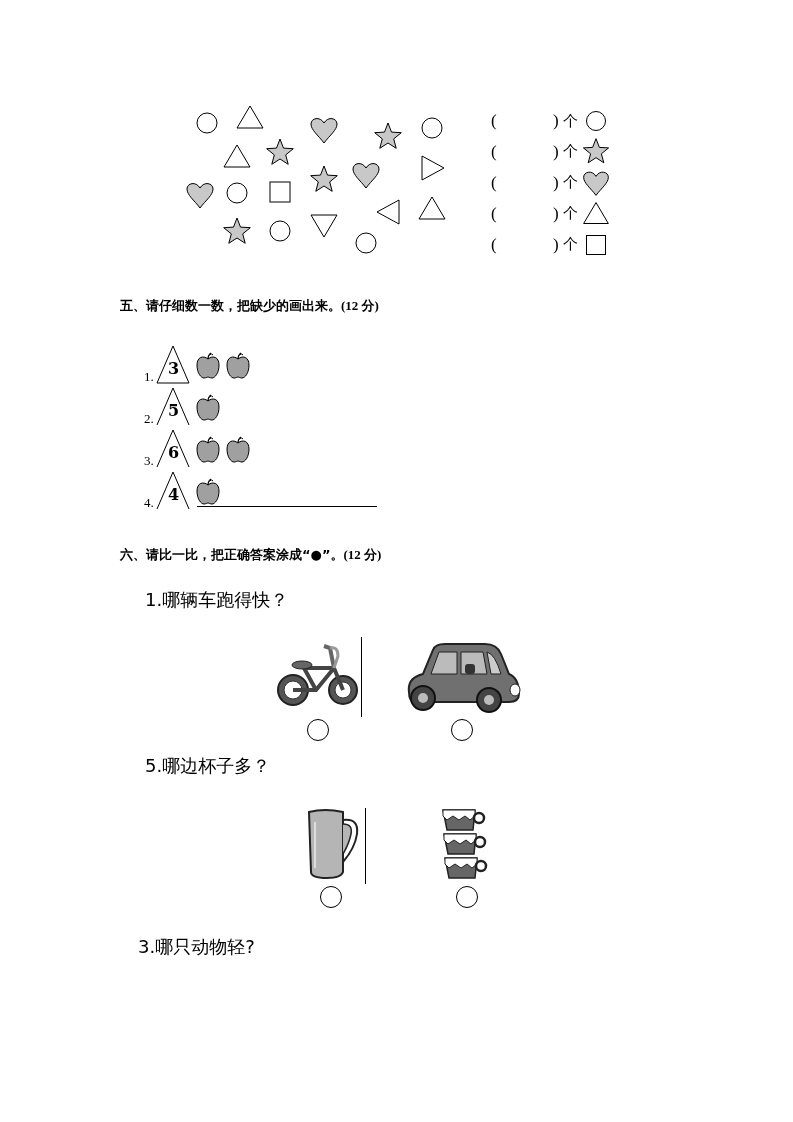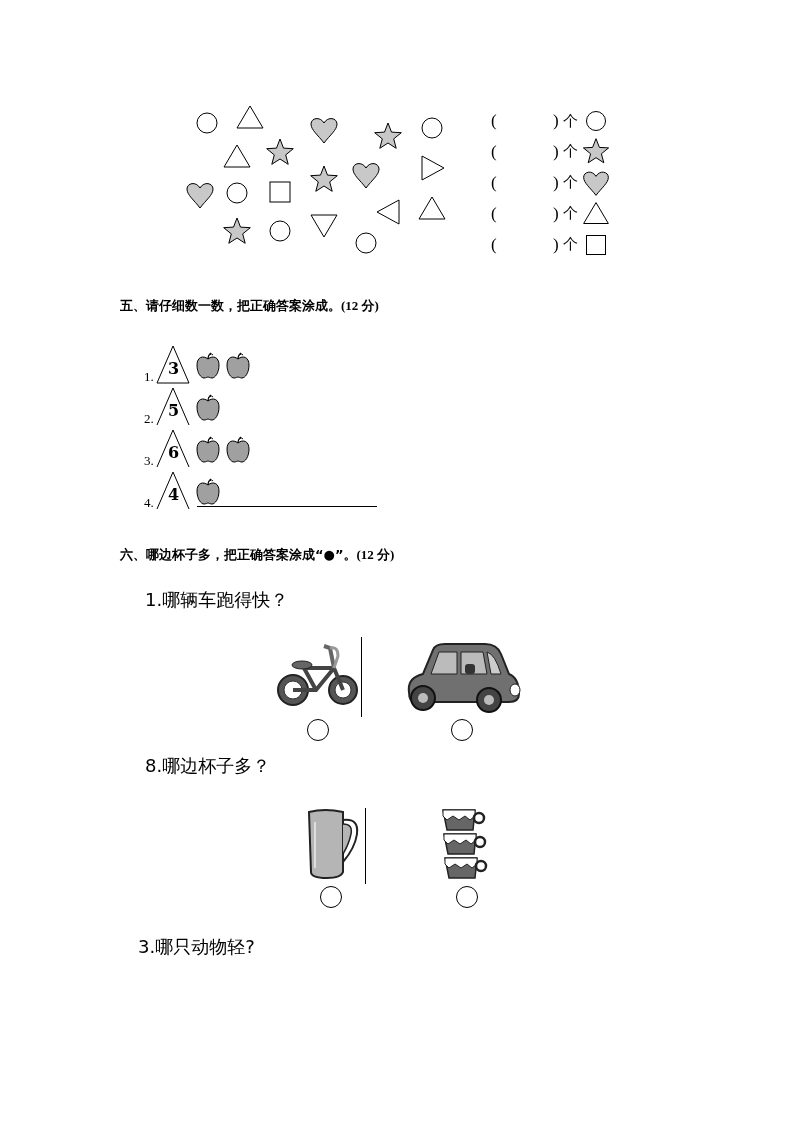--- a/index.html
+++ b/index.html
@@ -134,21 +134,21 @@
         <svg width="26" height="28">
           <g>
             <rect x="3.5" y="4.5" width="19" height="19" fill="none" stroke="#000"></rect>
           </g>
         </svg>
       </div>
     </div>
 </div>
 
 <div class="abs heading" style="left:120px;top:297px;">
-  <span>五、请仔细数一数，把正确答案涂成。</span><span class="pts">(12 分)</span>
+  <span>五、请仔细数一数，把缺少的画出来。</span><span class="pts">(12 分)</span>
 </div>
 
 <div class="abs" style="left:140px;top:343px;" id="s5-items">
     <div style="position: absolute; left: 0px; top: 0px; height: 40px; width: 260px;">
       <span class="num" style="position: absolute; left: 4px; top: 26px;">1.</span>
       <svg width="36" height="40" style="position: absolute; left: 15px; top: 2px;">
         <path d="M18 1 L34 38 L2 38 Z" stroke="#000" fill="none" stroke-width="1"></path>
       </svg>
       <span style="position: absolute; left: 28px; top: 16px; font-family: &quot;DejaVu Serif&quot;, serif; font-weight: bold; font-size: 16px;">3</span>
       <svg width="26" height="28" viewBox="0 0 26 28" style="position: absolute; left: 55px; top: 9px;">
@@ -200,21 +200,21 @@
       <svg width="26" height="28" viewBox="0 0 26 28" style="position: absolute; left: 55px; top: 9px;">
         <path d="M13 7 C8 3 2 5 2 13 C2 21 6 26 9 26 C11 26 12 25 13 25 C14 25 15 26 17 26 C20 26 24 21 24 13 C24 5 18 3 13 7Z" fill="#a0a0a0" stroke="#000" stroke-width="1"></path>
         <path d="M13 7 Q13 3 16 1" stroke="#000" fill="none" stroke-width="1.2"></path>
         <path d="M14 3 Q17 1 18 3" stroke="#000" fill="#fff"></path>
       </svg>
       <div style="position: absolute; left: 57px; top: 37px; width: 180px; height: 1px; background: rgb(0, 0, 0);"></div>
     </div>
   </div>
 
 <div class="abs heading" style="left:120px;top:546px;">
-  <span>六、哪边杯子多，把正确答案涂成“●”。</span><span class="pts">(12 分)</span>
+  <span>六、请比一比，把正确答案涂成“●”。</span><span class="pts">(12 分)</span>
 </div>
 
 <div class="abs q" style="left:145px;top:588px;">1.哪辆车跑得快？</div>
 
 <div class="abs" style="left:276px;top:640px;">
   <svg width="84" height="70" viewBox="0 0 84 70">
     <circle cx="17" cy="50" r="15" fill="#555" stroke="#222" stroke-width="2"></circle>
     <circle cx="17" cy="50" r="9" fill="#fff" stroke="#333"></circle>
     <circle cx="67" cy="50" r="14" fill="#555" stroke="#222" stroke-width="2"></circle>
     <circle cx="67" cy="50" r="8" fill="#fff" stroke="#333"></circle>
@@ -235,21 +235,21 @@
     <circle cx="18" cy="58" r="12" fill="#444" stroke="#111" stroke-width="2"></circle>
     <circle cx="18" cy="58" r="5" fill="#bbb"></circle>
     <circle cx="84" cy="60" r="12" fill="#444" stroke="#111" stroke-width="2"></circle>
     <circle cx="84" cy="60" r="5" fill="#bbb"></circle>
     <ellipse cx="110" cy="50" rx="5" ry="6" fill="#fff" stroke="#222"></ellipse>
   </svg>
 </div>
 <div class="abs" style="left:307px;top:719px;width:20px;height:20px;border:1px solid #000;border-radius:50%;"></div>
 <div class="abs" style="left:451px;top:719px;width:20px;height:20px;border:1px solid #000;border-radius:50%;"></div>
 
-<div class="abs q" style="left:145px;top:754px;">8.哪边杯子多？</div>
+<div class="abs q" style="left:145px;top:754px;">5.哪边杯子多？</div>
 
 <div class="abs" style="left:305px;top:808px;">
   <svg width="58" height="72" viewBox="0 0 58 72">
     <path d="M4 4 Q20 0 38 4 L38 64 Q36 70 22 70 Q6 70 6 64Z" fill="#b5b5b5" stroke="#222" stroke-width="2"></path>
     <path d="M38 12 Q54 10 52 26 Q50 40 38 54" stroke="#222" stroke-width="2" fill="none"></path>
     <path d="M38 16 Q48 16 46 26 Q44 36 38 46" stroke="#222" stroke-width="1.5" fill="#b5b5b5"></path>
     <path d="M10 14 L10 60" stroke="#ddd" stroke-width="2"></path>
   </svg>
 </div>
 <div class="abs" style="left:365px;top:808px;width:1px;height:76px;background:#000;"></div>

